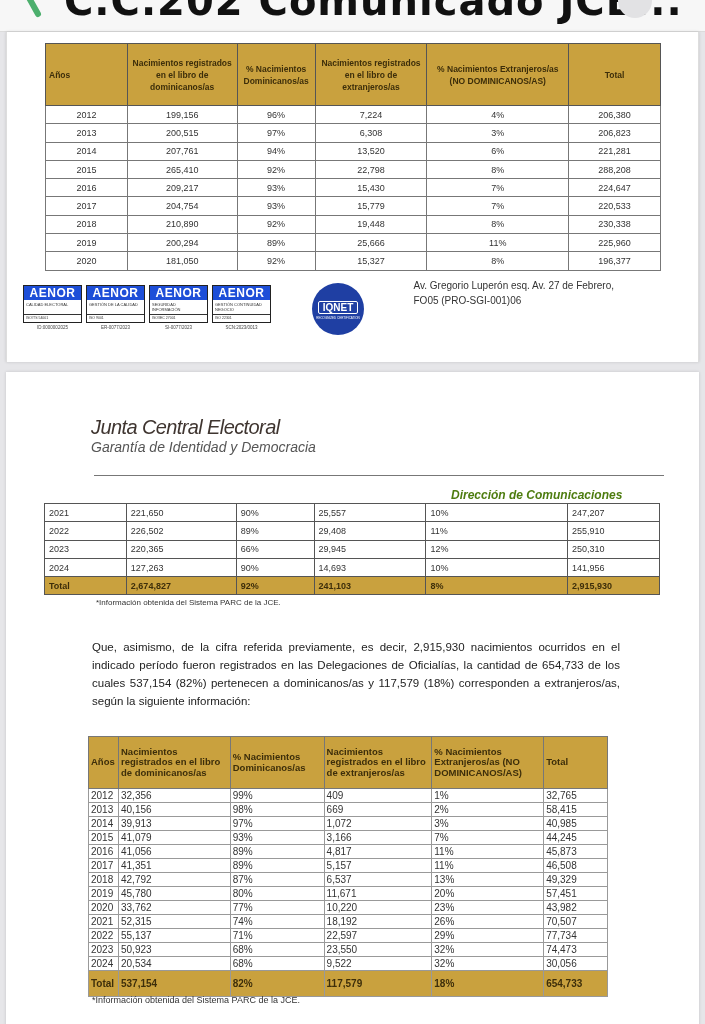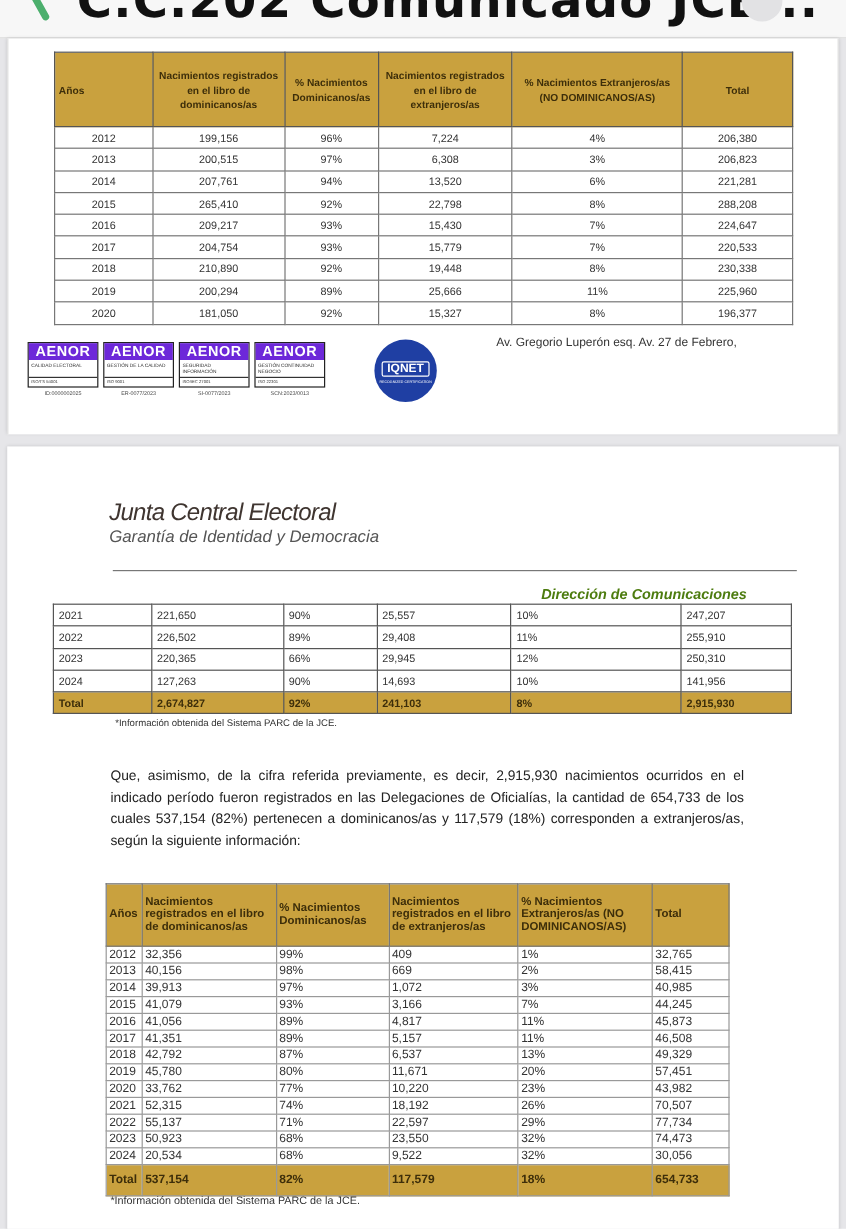--- a/index.html
+++ b/index.html
@@ -14,21 +14,21 @@
   .page2 { left: 6px; top: 372px; width: 693px; height: 660px; }
 
   table { border-collapse: collapse; }
   .t1 { position: absolute; left: 38px; top: 11px; width: 616px; font-family: "Liberation Sans", sans-serif; }
   .t1 th { background: #c9a13e; color: #3d2e0a; font-size: 8.5px; font-weight: bold; border: 1px solid #555; padding: 2px 3px; line-height: 12px; height: 62px; text-align: center; }
   .t1 th.left { text-align: left; }
   .t1 td { font-size: 9px; color: #333; border: 1px solid #777; text-align: center; height: 18.3px; padding: 0 3px; }
 
   .certs { position: absolute; left: 16px; top: 251px; width: 340px; height: 60px; }
   .aenor { position: absolute; top: 2px; width: 59px; height: 38px; border: 1.5px solid #222; background: #fff; }
-  .aenor .hd { background: #6d28d9; color: #fff; font-weight: bold; font-size: 12px; text-align: center; height: 14px; line-height: 14px; letter-spacing: 0.5px; }
+  .aenor .hd { background: #1d4ed8; color: #fff; font-weight: bold; font-size: 12px; text-align: center; height: 14px; line-height: 14px; letter-spacing: 0.5px; }
   .aenor .bd { font-size: 4px; color: #333; padding: 2px 2px; line-height: 5px; height: 15px; border-bottom: 1px solid #333; }
   .aenor .ft { font-size: 3.5px; color: #333; padding: 1px 2px; }
   .aenor-code { position: absolute; top: 42px; width: 59px; font-size: 4.5px; color: #444; text-align: center; }
   .iqnet { position: absolute; left: 289px; top: 0; width: 52px; height: 52px; border-radius: 50%; background: #1f3fa3; color: #fff; text-align: center; }
   .iqnet .lbl { position: absolute; left: 6px; top: 18px; width: 40px; height: 13px; border: 1px solid #fff; border-radius: 2px; font-weight: bold; font-size: 10px; line-height: 12px; }
   .iqnet .sub { position: absolute; left: 0; width: 52px; top: 33px; font-size: 3px; }
 
   .address { position: absolute; right: 84px; top: 247px; font-size: 10px; color: #333; line-height: 14.5px; }
 
   .logo { position: absolute; left: 26px; top: 28px; width: 41px; height: 76px; background: #b08c45; overflow: hidden; }
@@ -181,20 +181,21 @@
     <div class="aenor-code" style="left:189px">SCN:2023/0013</div>
 
     <div class="iqnet">
       <div class="lbl">IQNET</div>
       <div class="sub">RECOGNIZED CERTIFICATION</div>
     </div>
   </div>
 
   <div class="address">
     <div>Av. Gregorio Luperón esq. Av. 27 de Febrero,</div>
+    <div>FO05 (PRO-SGI-001)06</div>
   </div>
 </div>
 
 <div class="page page2">
   <div class="brand">
     <div class="name">Junta Central Electoral</div>
     <div class="tag">Garantía de Identidad y Democracia</div>
   </div>
   <div class="hr"></div>
   <div class="dircom">Dirección de Comunicaciones</div>

